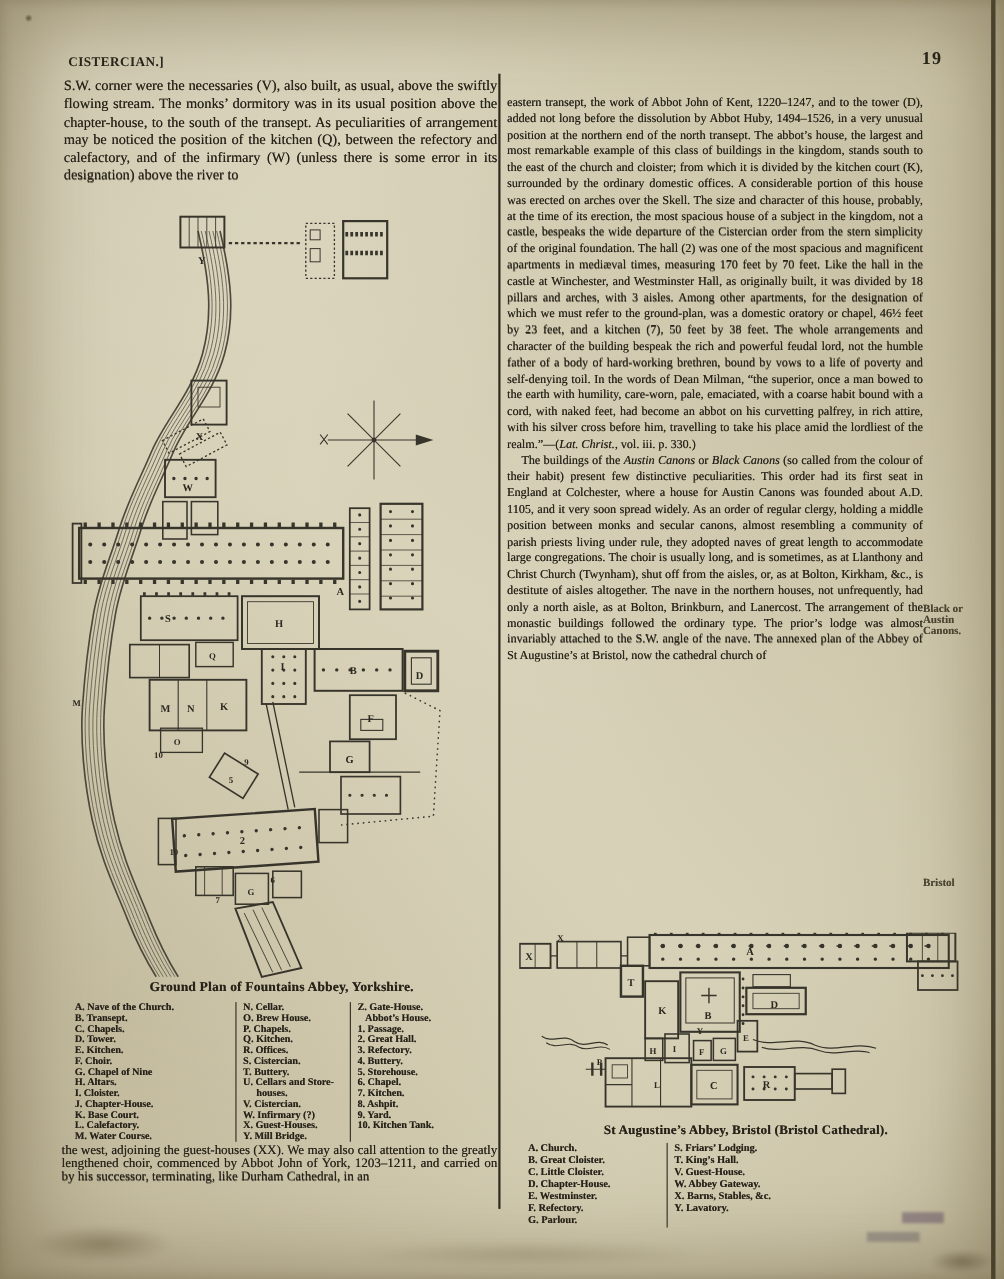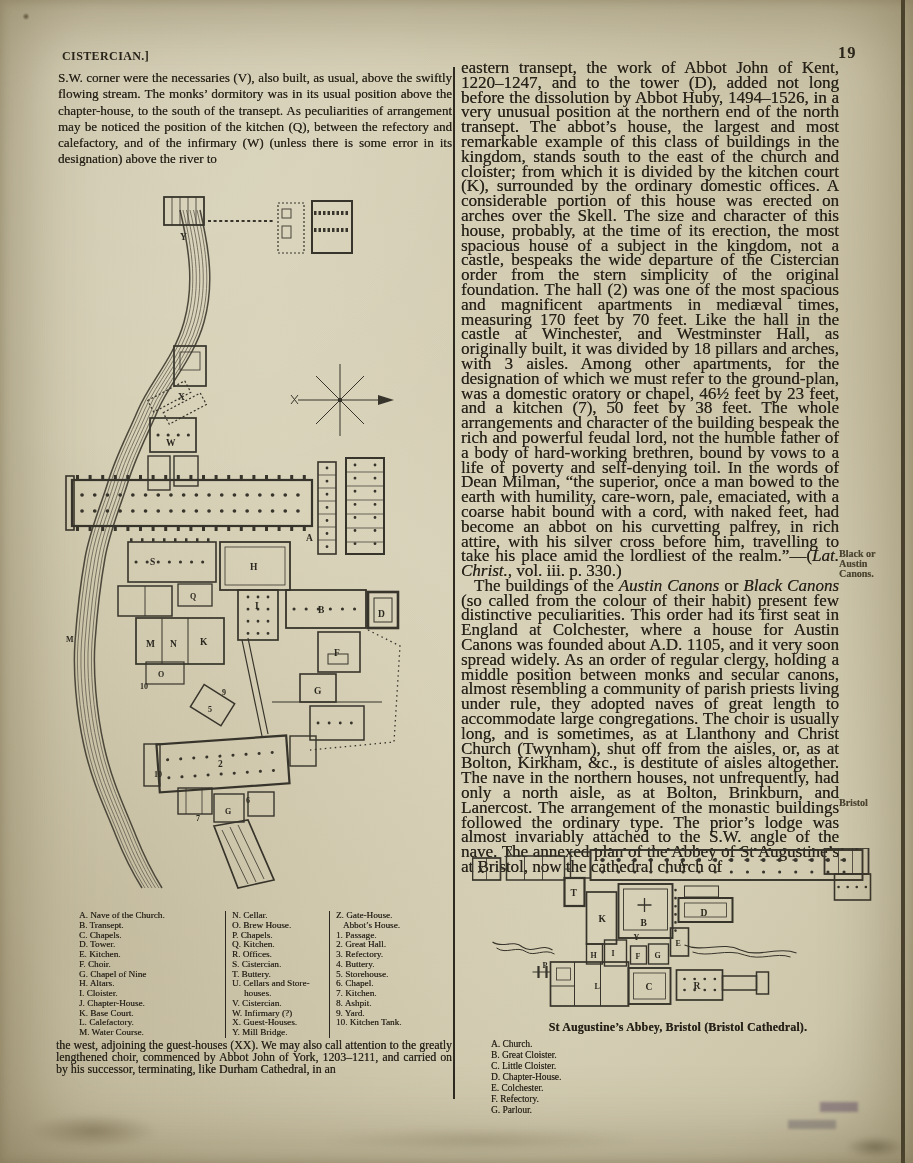--- a/index.html
+++ b/index.html
@@ -24,31 +24,31 @@
   .ink-blob{left:820px;top:1102px;width:38px;height:10px;background:rgba(70,48,88,.40);filter:blur(1.5px);}
   .ink-blob2{left:788px;top:1120px;width:48px;height:9px;background:rgba(55,50,80,.30);filter:blur(1.5px);}
 
   .hdr-left{position:absolute;left:62px;top:49px;font-size:12px;font-weight:bold;letter-spacing:.4px;}
   .hdr-title{position:absolute;left:0;top:38px;width:100%;text-align:center;font-size:22px;
     font-weight:bold;letter-spacing:15px;text-indent:15px;}
   .hdr-page{position:absolute;left:838px;top:43px;font-size:16.5px;font-weight:bold;letter-spacing:1px;}
 
   .body-text{text-align:justify;text-shadow:.2px .2px .35px rgba(38,33,22,.72);}
   .left-intro{position:absolute;left:58px;top:70px;width:394px;font-size:13px;line-height:16.3px;}
-  .right-col{position:absolute;left:461px;top:61px;width:378px;font-size:17px;line-height:14.8px;}
+  .right-col{position:absolute;left:461px;top:86px;width:378px;font-size:11px;line-height:14.8px;}
   .right-col p{margin:0;}
   .p-indent{text-indent:13px;}
   .col-divider{position:absolute;left:453px;top:67px;width:1.7px;height:1032px;background:#2e2a20;}
 
   .caption{position:absolute;text-align:center;font-weight:bold;letter-spacing:.2px;
     text-shadow:.2px .2px .3px rgba(38,33,22,.7);}
   .cap-f{left:60px;top:890px;width:392px;font-size:12.2px;}
   .cap-b{left:466px;top:1020px;width:424px;font-size:11.8px;}
 
-  .legend{position:absolute;display:flex;font-weight:normal;text-shadow:.2px .2px .3px rgba(38,33,22,.65);margin-left:11px;}
+  .legend{position:absolute;display:flex;font-weight:bold;text-shadow:.2px .2px .3px rgba(38,33,22,.65);}
   .legend-f{left:62px;top:911px;width:392px;font-size:9.2px;line-height:9.75px;}
   .legend-b{left:474px;top:1039px;width:416px;font-size:9.4px;line-height:11px;}
   .lcol{padding:0 4px 0 6px;box-sizing:border-box;}
   .legend-f .lcol:nth-child(1){width:152px;}
   .legend-f .lcol:nth-child(2){width:104px;}
   .legend-f .lcol:nth-child(3){width:136px;}
   .legend-b .lcol:nth-child(1){width:132px;}
   .legend-b .lcol:nth-child(2){width:136px;}
   .legend-b .lcol:nth-child(3){width:148px;}
   .lcol-b{border-left:1.7px solid #2c2920;}
@@ -193,20 +193,21 @@
       <text x="78" y="495" font-size="8" class="plan-letter">10</text>
       <text x="160" y="501" font-size="8" class="plan-letter">9</text>
       <text x="146" y="518" font-size="8" class="plan-letter">5</text>
       <text x="156" y="573" font-size="9.5" class="plan-letter">2</text>
       <text x="92" y="583" font-size="8" class="plan-letter">10</text>
       <text x="184" y="609" font-size="8" class="plan-letter">6</text>
       <text x="163" y="620" font-size="8" class="plan-letter">G</text>
       <text x="134" y="627" font-size="8" class="plan-letter">7</text>
     </svg>
 
+  <div class="caption cap-f">Ground Plan of Fountains Abbey, Yorkshire.</div>
 
   <div class="legend legend-f">
     <div class="lcol">
         <div class="legend-item">A. Nave of the Church.</div>
         <div class="legend-item">B. Transept.</div>
         <div class="legend-item">C. Chapels.</div>
         <div class="legend-item">D. Tower.</div>
         <div class="legend-item">E. Kitchen.</div>
         <div class="legend-item">F. Choir.</div>
         <div class="legend-item">G. Chapel of Nine</div>
@@ -329,23 +330,31 @@
     </svg>
 
   <div class="caption cap-b">St Augustine’s Abbey, Bristol (Bristol Cathedral).</div>
 
   <div class="legend legend-b">
     <div class="lcol">
         <div class="legend-item">A. Church.</div>
         <div class="legend-item">B. Great Cloister.</div>
         <div class="legend-item">C. Little Cloister.</div>
         <div class="legend-item">D. Chapter-House.</div>
-        <div class="legend-item">E. Colchester.</div>
+        <div class="legend-item">E. Westminster.</div>
         <div class="legend-item">F. Refectory.</div>
         <div class="legend-item">G. Parlour.</div>
+      </div>
+    <div class="lcol lcol-b">
+        <div class="legend-item">S. Friars’ Lodging.</div>
+        <div class="legend-item">T. King’s Hall.</div>
+        <div class="legend-item">V. Guest-House.</div>
+        <div class="legend-item">W. Abbey Gateway.</div>
+        <div class="legend-item">X. Barns, Stables, &amp;c.</div>
+        <div class="legend-item">Y. Lavatory.</div>
       </div>
   </div>
 
   <div class="smudge speck"></div>
   <div class="smudge smudge-bl"></div>
   <div class="smudge smudge-b2"></div>
   <div class="smudge smudge-r"></div>
   <div class="smudge ink-blob"></div>
   <div class="smudge ink-blob2"></div>
   <div class="edge-right"></div>

